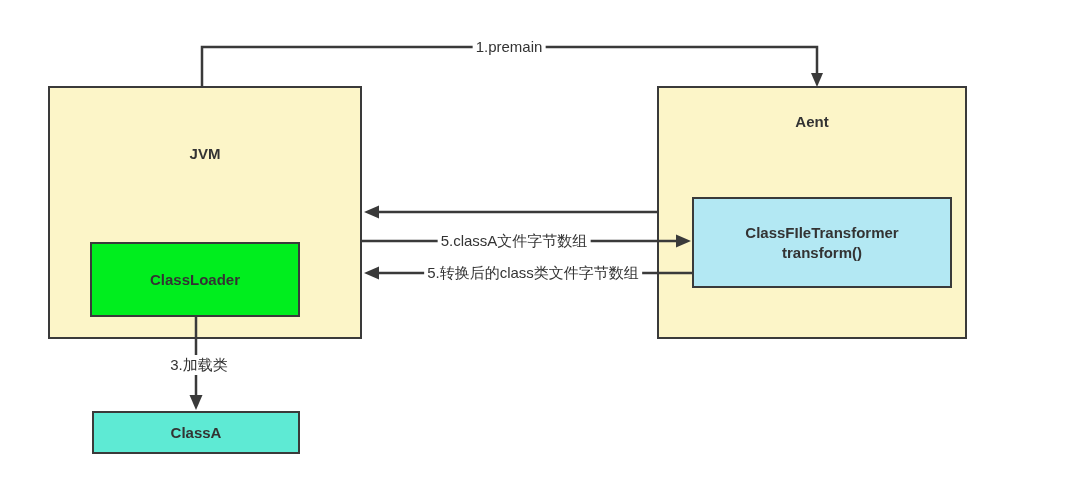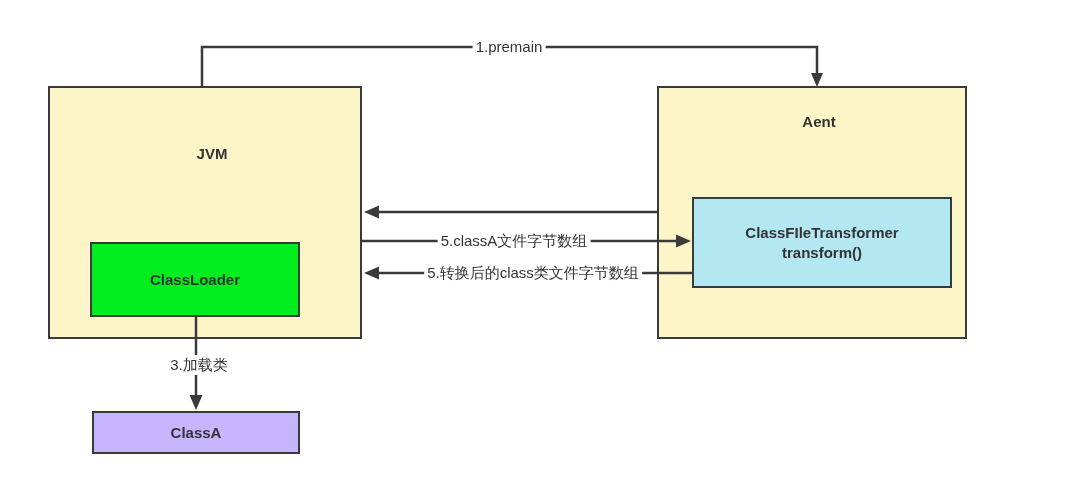--- a/index.html
+++ b/index.html
@@ -15,37 +15,37 @@
     position: absolute;
     box-sizing: border-box;
     border: 2px solid #3a3a3a;
     color: #333333;
     font-weight: bold;
     font-size: 15px;
     z-index: 1;
   }
   .node-title {
     position: absolute;
-    left: 7px;
+    left: 0;
     width: 100%;
     text-align: center;
     line-height: 20px;
   }
   .center-label {
     display: flex;
     align-items: center;
     justify-content: center;
     text-align: center;
     line-height: 20px;
   }
   #jvm-box    { left: 48px;  top: 86px;  width: 314px; height: 253px; background: #fcf5c8; padding-left: 19px; }
   #agent-box  { left: 657px; top: 86px;  width: 310px; height: 253px; background: #fcf5c8; }
   #classloader-box { left: 90px;  top: 242px; width: 210px; height: 75px; background: #00ee1e; }
   #transformer-box { left: 692px; top: 197px; width: 260px; height: 91px; background: #b3e8f3; flex-direction: column; }
-  #classa-box      { left: 92px;  top: 411px; width: 208px; height: 43px; background: #c4b5fd; }
+  #classa-box      { left: 92px;  top: 411px; width: 208px; height: 43px; background: #5eead4; }
   #arrow-layer {
     position: absolute;
     left: 0; top: 0;
     width: 1066px; height: 494px;
     z-index: 2;
     pointer-events: none;
   }
   .edge-label {
     position: absolute;
     transform: translate(-50%, -50%);

